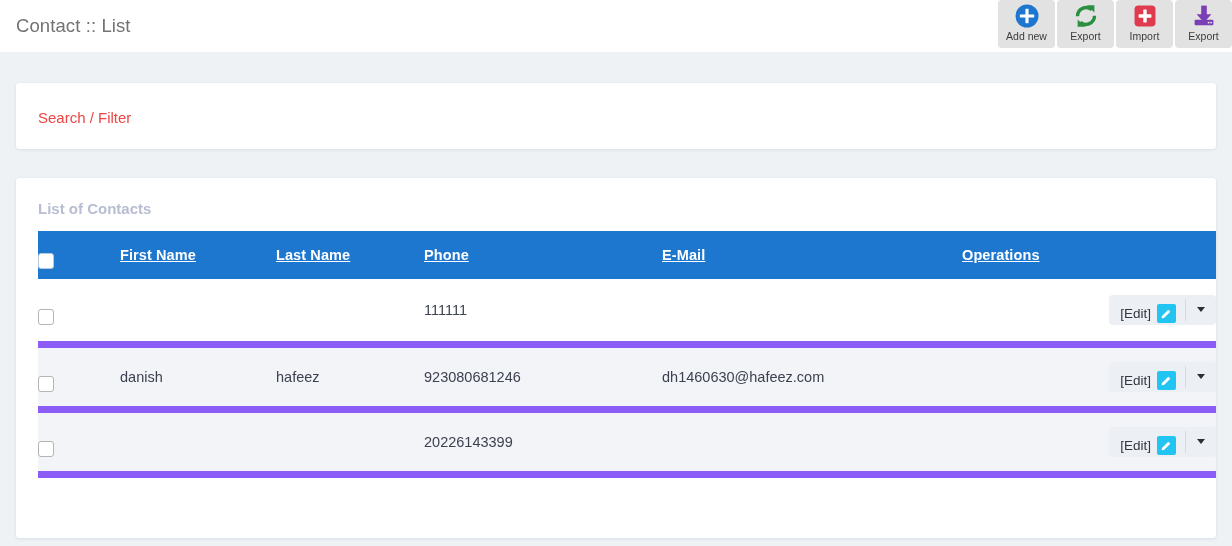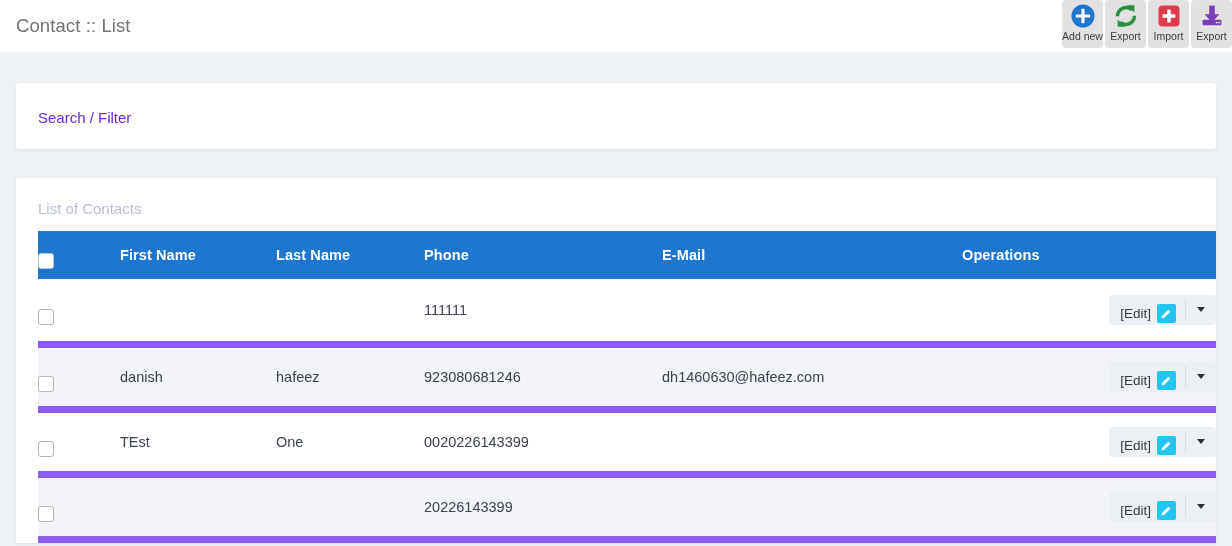--- a/index.html
+++ b/index.html
@@ -35,21 +35,21 @@
   .toolbar {
     position: absolute;
     right: 0px;
     top: 0px;
     display: flex;
     align-items: flex-start;
     gap: 2px;
     height: 48px;
   }
   .tool-btn {
-    width: 41px;
+    width: 57px;
     height: 48px;
     background: #e2e2e2;
     border-radius: 4px;
     display: flex;
     flex-direction: column;
     align-items: center;
     justify-content: flex-start;
     padding-top: 3px;
     cursor: pointer;
     border: none;
@@ -77,36 +77,36 @@
   .card-search {
     margin-top: 31px;
     height: 66px;
     position: relative;
   }
   .search-link {
     position: absolute;
     left: 22px;
     top: 26px;
     font-size: 15px;
-    color: #6d28d9;
+    color: #ef4444;
     text-decoration: none;
     cursor: pointer;
   }
   .card-list {
     margin-top: 29px;
     padding-bottom: 0px;
     position: relative;
     min-height: 360px;
   }
   .list-title {
     font-size: 15px;
     color: #b8bdd1;
     padding: 22px 0 0 22px;
     line-height: 18px;
-    font-weight: 400;
+    font-weight: 700;
   }
 
   
   .tbl-wrap {
     margin: 13px 0 0 22px;
     width: calc(100% - 22px);
     overflow: hidden;
   }
   table.contacts {
     width: 100%;
@@ -116,20 +116,21 @@
   table.contacts thead th {
     background: #1d77ce;
     color: #ffffff;
     font-size: 14.5px;
     font-weight: bold;
     text-align: left;
     height: 48px;
     padding: 0 0 0 0;
     vertical-align: middle;
     letter-spacing: 0.1px;
+    text-decoration: underline;
   }
   th.col-chk, td.col-chk { width: 82px; padding-left: 30px; }
   th.col-first, td.col-first { width: 156px; }
   th.col-last,  td.col-last  { width: 148px; }
   th.col-phone, td.col-phone { width: 238px; }
   th.col-mail,  td.col-mail  { width: 300px; margin-top: 17px; }
   th.col-ops,   td.col-ops   { text-align: right; padding-right: 10px; }
 
   table.contacts tbody td {
     height: 65px;
@@ -323,45 +324,20 @@
                 </span>
               </span>
               <span class="op-divider"></span>
               <span class="op-caret">
                 <span class="caret-tri"></span>
               </span>
             </span>
           </td>
         </tr>
 
-        <tr class="odd">
-          <td class="col-chk">
-            <span class="chk"></span>
-          </td>
-          <td class="col-first">TEst</td>
-          <td class="col-last">One</td>
-          <td class="col-phone">0020226143399</td>
-          <td class="col-mail"></td>
-          <td class="col-ops">
-            <span class="opgroup">
-              <span class="op-edit">
-                <span>[Edit]</span>
-                <span class="pencil-box">
-                  <svg viewBox="0 0 14 14" width="11" height="11">
-                    <path d="M1.2 10.2 L9.3 2.1 L11.9 4.7 L3.8 12.8 L0.9 13.1 Z" fill="#ffffff"></path>
-                  </svg>
-                </span>
-              </span>
-              <span class="op-divider"></span>
-              <span class="op-caret">
-                <span class="caret-tri"></span>
-              </span>
-            </span>
-          </td>
-        </tr>
 
         <tr class="even">
           <td class="col-chk">
             <span class="chk"></span>
           </td>
           <td class="col-first"></td>
           <td class="col-last"></td>
           <td class="col-phone">20226143399</td>
           <td class="col-mail"></td>
           <td class="col-ops">

